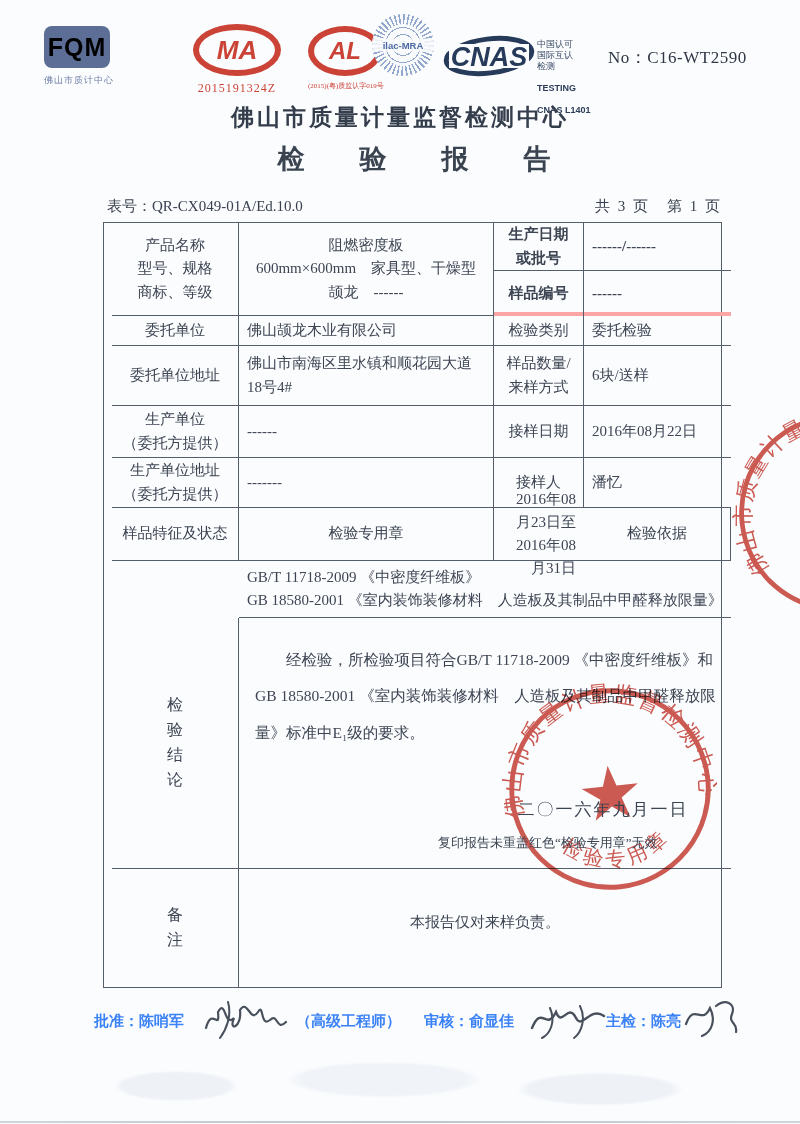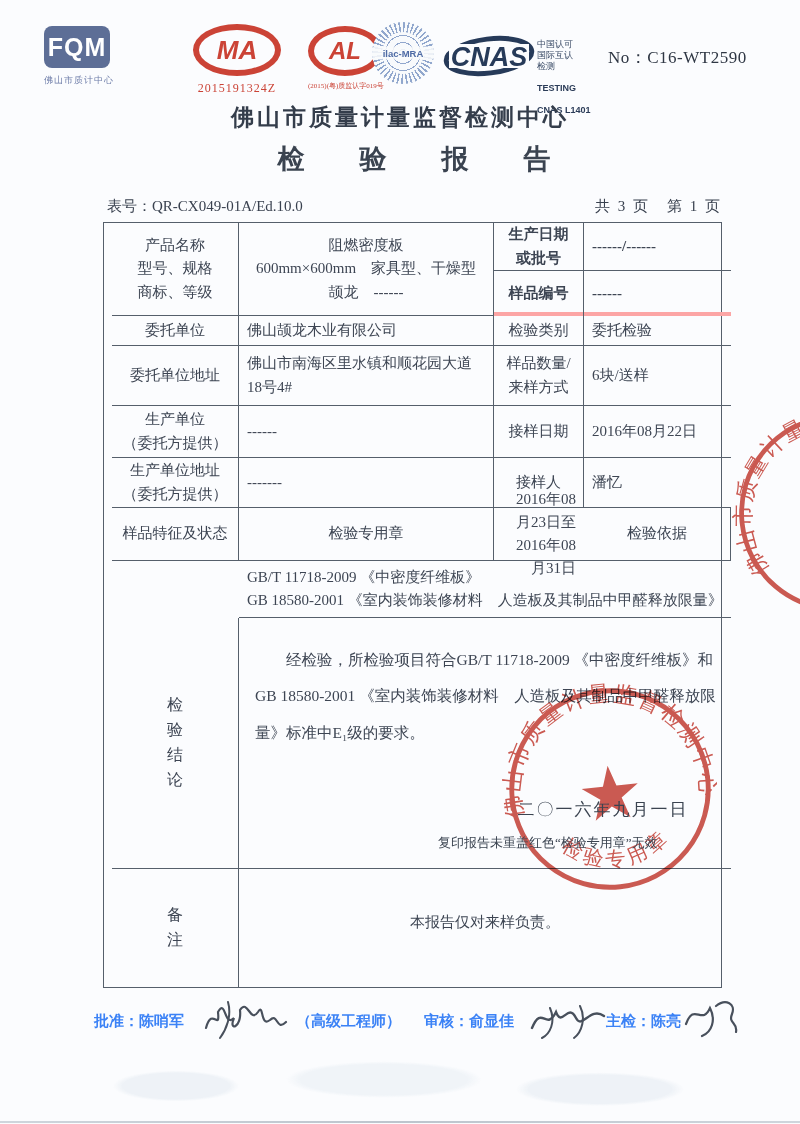--- a/index.html
+++ b/index.html
@@ -6,34 +6,34 @@
   html,body { background:#e9ebee; }
   body { font-family:"Liberation Serif","DejaVu Serif",serif; }
   .page {
     position:relative; width:800px; height:1124px; margin:0 auto;
     background:#fbfcfe; overflow:hidden; color:#3c4452;
   }
   
   .hdr { position:absolute; top:0; left:0; right:0; height:110px; }
   .fqm { position:absolute; left:44px; top:26px; width:70px; text-align:center; }
   .fqm-box { width:66px; height:42px; background:#5d6e96; border-radius:8px;
-    color:#ffffff; font-family:"Liberation Sans",sans-serif; font-weight:bold;
+    color:#000000; font-family:"Liberation Sans",sans-serif; font-weight:bold;
     font-size:25px; line-height:42px; letter-spacing:1px; }
   .fqm-cap { margin-top:6px; font-size:9px; color:#6d7ca8; letter-spacing:1px; white-space:nowrap; }
   .oval-wrap { position:absolute; text-align:center; }
   .cma { left:193px; top:24px; }
   .cal { left:308px; top:26px; }
   .oval { border:6px solid #cb4336; border-radius:50%; display:flex;
     align-items:center; justify-content:center; color:#cb4336;
     font-family:"Liberation Sans",sans-serif; font-weight:bold; font-style:italic; }
   .cma .oval { width:88px; height:52px; font-size:26px; }
   .cal .oval { width:74px; height:50px; font-size:24px; }
   .oval-code { margin-top:5px; color:#cb4336; font-size:12px; letter-spacing:1px; white-space:nowrap; }
   .cal .oval-code { font-size:7px; letter-spacing:0; }
-  .ilac { position:absolute; left:372px; top:22px; width:62px; height:62px; border-radius:50%;
+  .ilac { position:absolute; left:372px; top:14px; width:62px; height:62px; border-radius:50%;
     overflow:hidden; background:repeating-conic-gradient(#91a7cd 0 3.5deg, #f8fafc 3.5deg 9deg);text-decoration:underline; }
   .ilac::before { content:""; position:absolute; inset:10px; border-radius:50%;
     background:repeating-radial-gradient(circle at 50% 50%, #f8fafc 0 3px, #91a7cd 3px 4px, #f8fafc 4px 7px); }
   .ilac-label { position:absolute; top:50%; left:-2px; right:-2px; transform:translateY(-50%);
     background:rgba(248,250,252,.88); font-family:"Liberation Sans",sans-serif;
     font-weight:bold; font-size:9.5px; color:#4e6ba5; text-align:center; padding:1px 0; }
   .cnas-logo { position:absolute; left:443px; top:30px; }
   .cnas-txt { position:absolute; left:537px; top:28px; font-family:"Liberation Sans",sans-serif;
     font-size:9px; line-height:11px; color:#3a4b66; white-space:pre-line; }
   .cnas-txt .b { font-weight:bold; color:#2b3c58; white-space:nowrap; }

